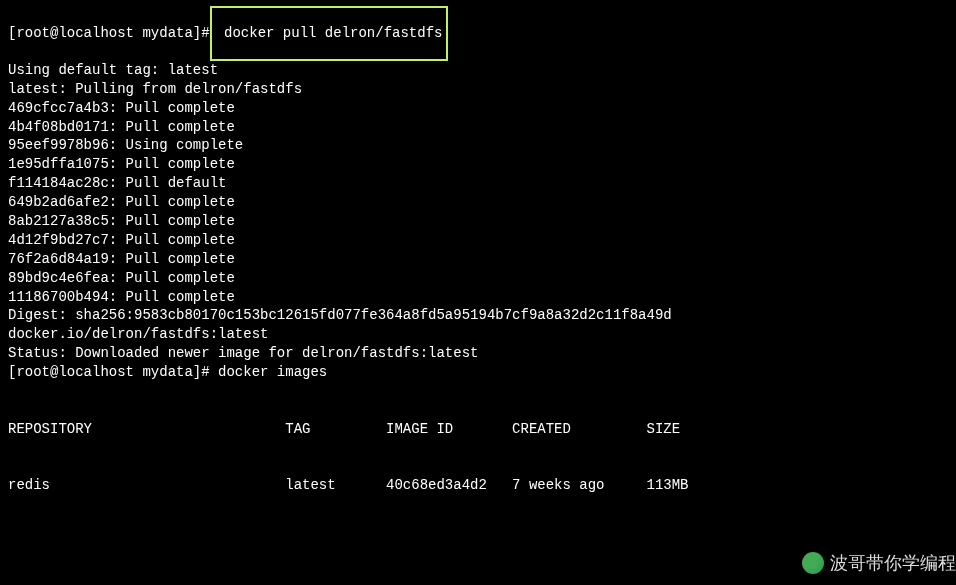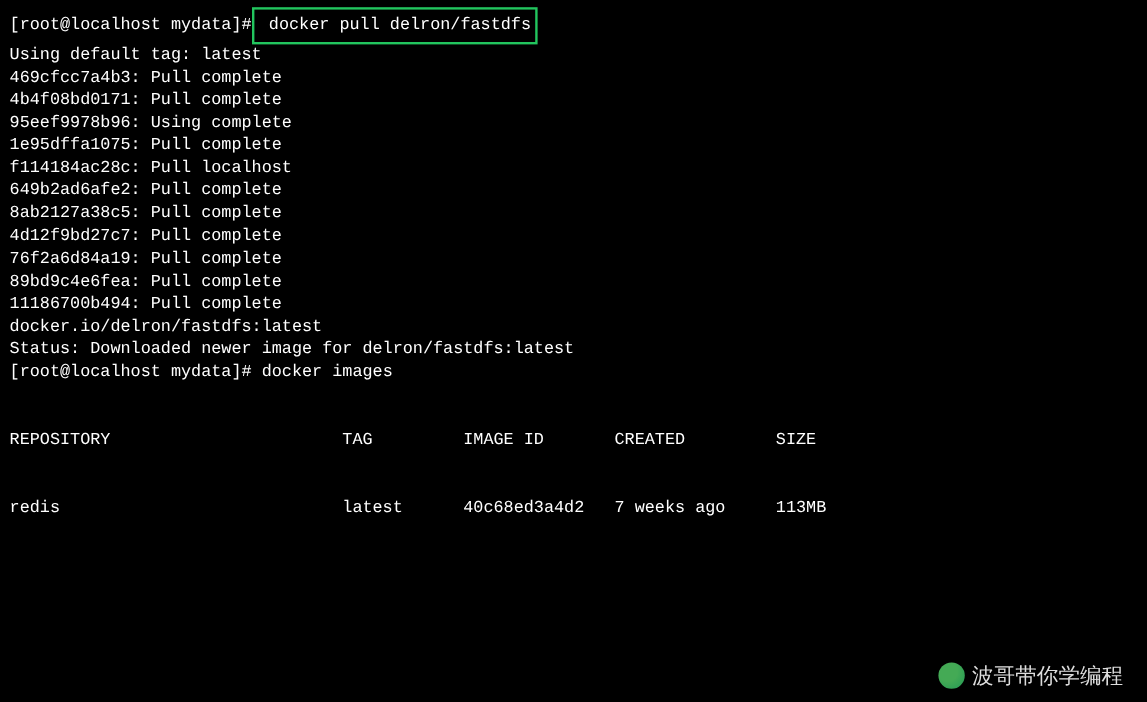--- a/index.html
+++ b/index.html
@@ -16,32 +16,32 @@
       height: 585px;
       padding: 6px 8px;
       line-height: 1.35;
       position: relative;
       overflow: hidden;
     }
     .line {
       white-space: pre;
     }
     .highlight-box-1 {
-      border: 2px solid #22c55e;
+      border: 2px solid #bef264;
       display: inline-block;
-      padding: 4px 4px;
+      padding: 16px 4px;
       white-space: pre;
     }
     .image-table {
       white-space: pre;
     }
     .watermark {
       position: absolute;
       bottom: 10px;
-      right: 20px;
+      right: 0;
       color: #ddd;
       font-family: Liberation Serif, serif;
       font-size: 18px;
       display: flex;
       align-items: center;
       gap: 6px;
     }
     .watermark-icon {
       width: 22px;
       height: 22px;
@@ -49,31 +49,33 @@
       background: radial-gradient(circle at 35% 35%, #4a5 40%, #295 100%);
     }
   </style>
 </head>
 <body>
 
 <div class="line"><span>[root@localhost mydata]#</span><span class="highlight-box-1"> docker pull delron/fastdfs</span></div>
 
 <div>
   <div class="line">Using default tag: latest</div>
+  <div class="line">latest: Pulling from delron/fastdfs</div>
   <div class="line">469cfcc7a4b3: Pull complete</div>
   <div class="line">4b4f08bd0171: Pull complete</div>
   <div class="line">95eef9978b96: Using complete</div>
   <div class="line">1e95dffa1075: Pull complete</div>
-  <div class="line">f114184ac28c: Pull localhost</div>
+  <div class="line">f114184ac28c: Pull default</div>
   <div class="line">649b2ad6afe2: Pull complete</div>
   <div class="line">8ab2127a38c5: Pull complete</div>
   <div class="line">4d12f9bd27c7: Pull complete</div>
   <div class="line">76f2a6d84a19: Pull complete</div>
   <div class="line">89bd9c4e6fea: Pull complete</div>
   <div class="line">11186700b494: Pull complete</div>
+  <div class="line">Digest: sha256:9583cb80170c153bc12615fd077fe364a8fd5a95194b7cf9a8a32d2c11f8a49d</div>
   <div class="line">docker.io/delron/fastdfs:latest</div>
   <div class="line">Status: Downloaded newer image for delron/fastdfs:latest</div>
 </div>
 
 <div class="line"><span>[root@localhost mydata]#</span><span> docker images</span></div>
 
 <div class="image-table">
   <div class="line">REPOSITORY                       TAG         IMAGE ID       CREATED         SIZE</div>
   <div class="line">redis                            latest      40c68ed3a4d2   7 weeks ago     113MB</div>
   

